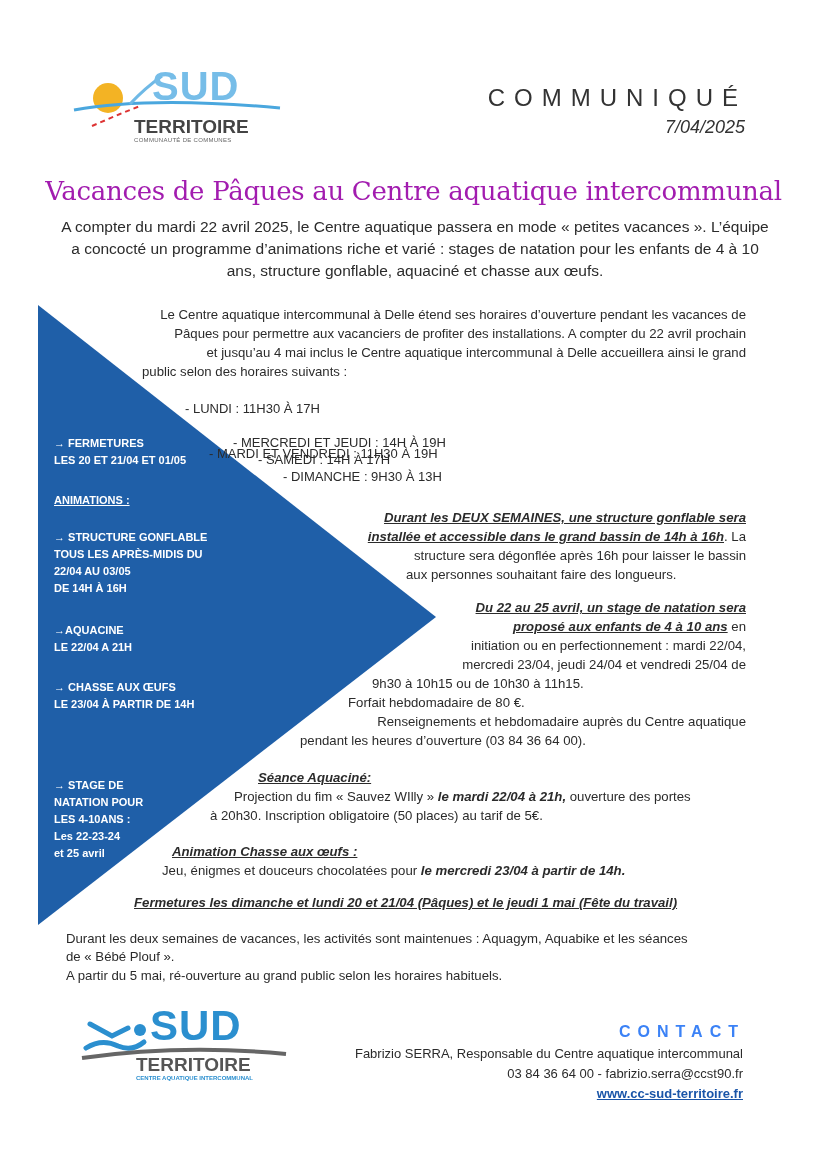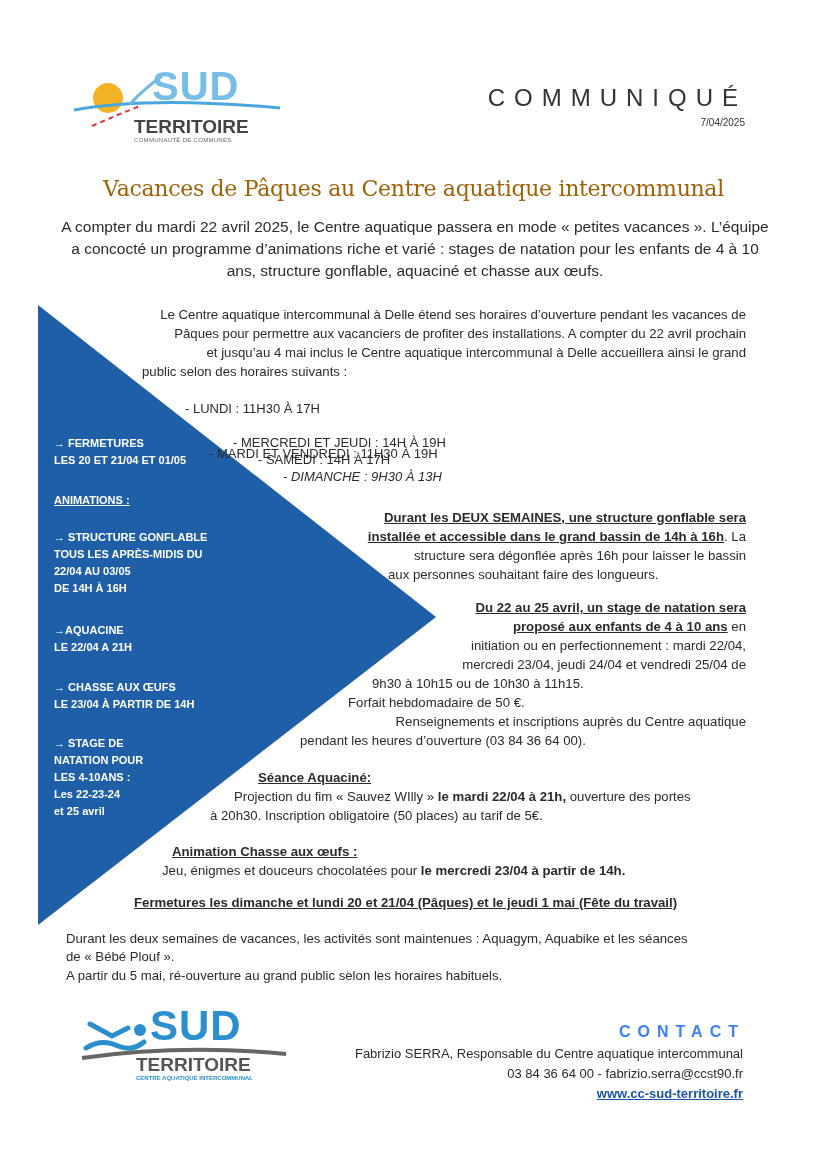--- a/index.html
+++ b/index.html
@@ -2,30 +2,30 @@
 <html><head>
 <meta charset="utf-8">
 <style>
   html, body { margin: 0; padding: 0; background: #ffffff; }
   body { width: 827px; height: 1169px; position: relative; overflow: hidden;
          font-family: "Liberation Sans", "DejaVu Sans", sans-serif; color: #2a2a2a; }
   .abs { position: absolute; }
   .logo-top { left: 70px; top: 68px; width: 220px; height: 80px; }
   .logo-bottom { left: 72px; top: 1008px; width: 220px; height: 80px; }
   .comm-title { right: 80px; top: 84px; font-size: 24px; letter-spacing: 9px; color: #333; }
-  .comm-date { right: 82px; top: 117px; font-size: 10px; color: #333; }
+  .comm-date { right: 82px; top: 117px; font-size: 18px; font-style: italic; color: #333; }
   .main-title { left: 0; width: 827px; top: 176px; text-align: center; font-family: "DejaVu Serif", "Liberation Serif", serif;
-                font-size: 22px; color: #a16207; letter-spacing: -0.3px; }
+                font-size: 26px; color: #a21caf; letter-spacing: -0.3px; }
   .intro { left: 60px; width: 710px; top: 216px; text-align: center; font-size: 15.5px; line-height: 22px; color: #2b2b2b; }
   .triangle { left: 38px; top: 305px; width: 400px; height: 620px; }
   .body-text { font-size: 13.2px; line-height: 19px; color: #2b2b2b; }
   .jt { text-align: justify; text-align-last: right; }
   .side { color: #ffffff; font-weight: bold; font-size: 11px; line-height: 17px; }
   .u { text-decoration: underline; }
-  .b { font-weight: bold; }
+  .b { font-weight: bold; font-style: italic; }
   .sched { font-size: 13px; line-height: 19px; color: #2b2b2b; }
   .contact-h { right: 82px; top: 1023px; font-size: 16px; letter-spacing: 7px; font-weight: bold; color: #3b82f6; }
   .contact-l { right: 84px; font-size: 13px; color: #2b2b2b; }
   .link { color: #1a55a8; text-decoration: underline; font-weight: bold; }
 </style>
 </head>
 <body>
 
 <div class="abs logo-top">
   <svg width="220" height="80" viewBox="0 0 220 80">
@@ -51,60 +51,60 @@
 
 <div class="abs body-text jt" style="left:68px;width:678px;top:305px;">Le Centre aquatique intercommunal à Delle étend ses horaires d’ouverture pendant les vacances de</div>
 <div class="abs body-text jt" style="left:96px;width:650px;top:324px;">Pâques pour permettre aux vacanciers de profiter des installations. A compter du 22 avril prochain</div>
 <div class="abs body-text jt" style="left:118px;width:628px;top:343px;">et jusqu’au 4 mai inclus le Centre aquatique intercommunal à Delle accueillera ainsi le grand</div>
 <div class="abs body-text" style="left:142px;top:362px;">public selon des horaires suivants :</div>
 
 <div class="abs sched" style="left:185px;top:399px;">- LUNDI : 11H30 À 17H</div>
 <div class="abs sched" style="left:209px;top:416px;margin-top:28px;">- MARDI ET VENDREDI : 11H30 À 19H</div>
 <div class="abs sched" style="left:233px;top:433px;">- MERCREDI  ET JEUDI : 14H À 19H</div>
 <div class="abs sched" style="left:258px;top:450px;">- SAMEDI : 14H À 17H</div>
-<div class="abs sched" style="left:283px;top:467px;font-style:italic;">- DIMANCHE : 9H30 À 13H</div>
+<div class="abs sched" style="left:283px;top:467px;">- DIMANCHE : 9H30 À 13H</div>
 
 <div class="abs side" style="left:54px;top:435px;">→ FERMETURES</div>
 <div class="abs side" style="left:54px;top:452px;">LES  20 ET 21/04 ET 01/05</div>
 <div class="abs side u" style="left:54px;top:492px;">ANIMATIONS :</div>
 
 <div class="abs side" style="left:54px;top:529px;">
   <div>→ STRUCTURE GONFLABLE</div>
   <div>TOUS LES APRÈS-MIDIS DU</div>
   <div>22/04 AU 03/05</div>
   <div>DE 14H À 16H</div>
 </div>
 <div class="abs side" style="left:54px;top:622px;">
   <div>→AQUACINE</div>
   <div>LE 22/04 A 21H</div>
 </div>
 <div class="abs side" style="left:54px;top:679px;">
   <div>→ CHASSE AUX ŒUFS</div>
   <div>LE 23/04 À PARTIR DE 14H</div>
 </div>
-<div class="abs side" style="left:54px;top:735px;">
+<div class="abs side" style="left:54px;top:777px;">
   <div>→ STAGE DE</div>
   <div>NATATION POUR</div>
   <div>LES 4-10ANS :</div>
   <div>Les 22-23-24</div>
   <div>et 25 avril</div>
 </div>
 
 <div class="abs body-text b u jt" style="left:326px;width:420px;top:508px;">Durant les DEUX SEMAINES, une structure gonflable sera</div>
 <div class="abs body-text" style="right:81px;top:527px;"><span class="b u">installée et accessible dans le grand bassin de 14h à 16h</span><span>. La</span></div>
 <div class="abs body-text" style="right:81px;top:546px;text-align:right;">structure sera dégonflée après 16h pour laisser le bassin</div>
-<div class="abs body-text" style="left:388px;top:565px;">aux personnes souhaitant faire des longueurs.</div>
+<div class="abs body-text" style="left:406px;top:565px;">aux personnes souhaitant faire des longueurs.</div>
 
 <div class="abs body-text b u jt" style="left:442px;width:304px;top:598px;">Du 22 au 25 avril, un stage de natation sera</div>
 <div class="abs body-text jt" style="left:442px;width:304px;top:617px;"><span class="b u">proposé aux enfants de 4 à 10 ans</span><span> en</span></div>
 <div class="abs body-text" style="right:81px;top:636px;text-align:right;">initiation ou en perfectionnement : mardi 22/04,</div>
 <div class="abs body-text jt" style="left:396px;width:350px;top:655px;">mercredi 23/04, jeudi 24/04 et vendredi 25/04 de</div>
 <div class="abs body-text" style="left:372px;top:674px;">9h30 à 10h15 ou de 10h30 à 11h15.</div>
-<div class="abs body-text" style="left:348px;top:693px;">Forfait hebdomadaire de 50 €.</div>
-<div class="abs body-text jt" style="left:324px;width:422px;top:712px;">Renseignements et inscriptions auprès du Centre aquatique</div>
+<div class="abs body-text" style="left:348px;top:693px;">Forfait hebdomadaire de 80 €.</div>
+<div class="abs body-text jt" style="left:324px;width:422px;top:712px;">Renseignements et hebdomadaire auprès du Centre aquatique</div>
 <div class="abs body-text" style="left:300px;top:731px;">pendant les heures d’ouverture (03 84 36 64 00).</div>
 
 <div class="abs body-text b u" style="left:258px;top:768px;">Séance Aquaciné:</div>
 <div class="abs body-text" style="left:234px;top:787px;"><span>Projection du fim « Sauvez WIlly » </span><span class="b">le mardi 22/04 à 21h,</span><span> ouverture des portes</span></div>
 <div class="abs body-text" style="left:210px;top:806px;">à 20h30. Inscription obligatoire (50 places) au tarif de 5€.</div>
 
 <div class="abs body-text b u" style="left:172px;top:842px;">Animation Chasse aux œufs :</div>
 <div class="abs body-text" style="left:162px;top:861px;"><span>Jeu, énigmes et douceurs chocolatées pour </span><span class="b">le mercredi 23/04 à partir de 14h.</span></div>
 
 <div class="abs body-text b u" style="left:134px;top:893px;">Fermetures les dimanche et lundi 20 et 21/04 (Pâques) et le jeudi 1 mai (Fête du travail)</div>

